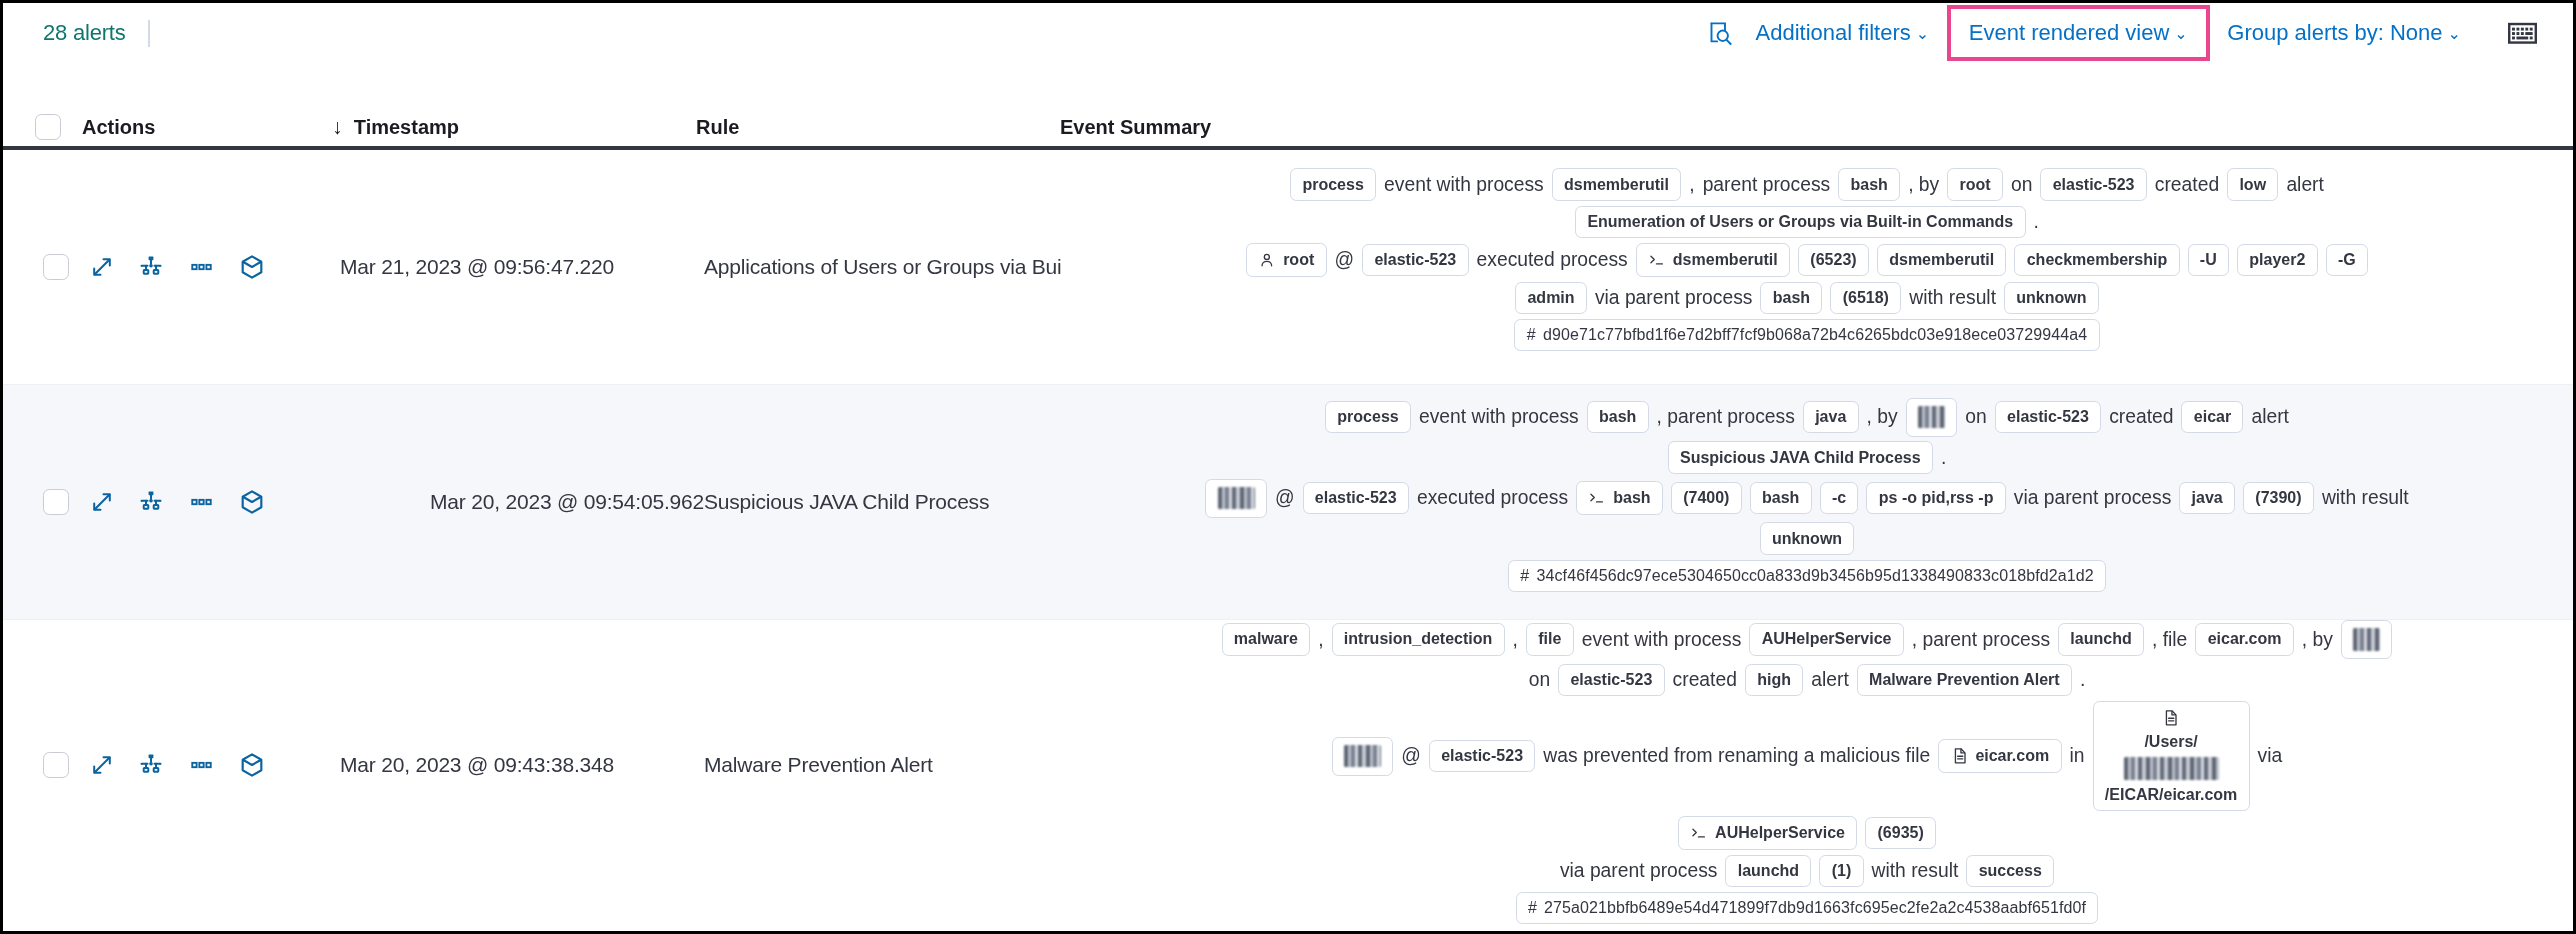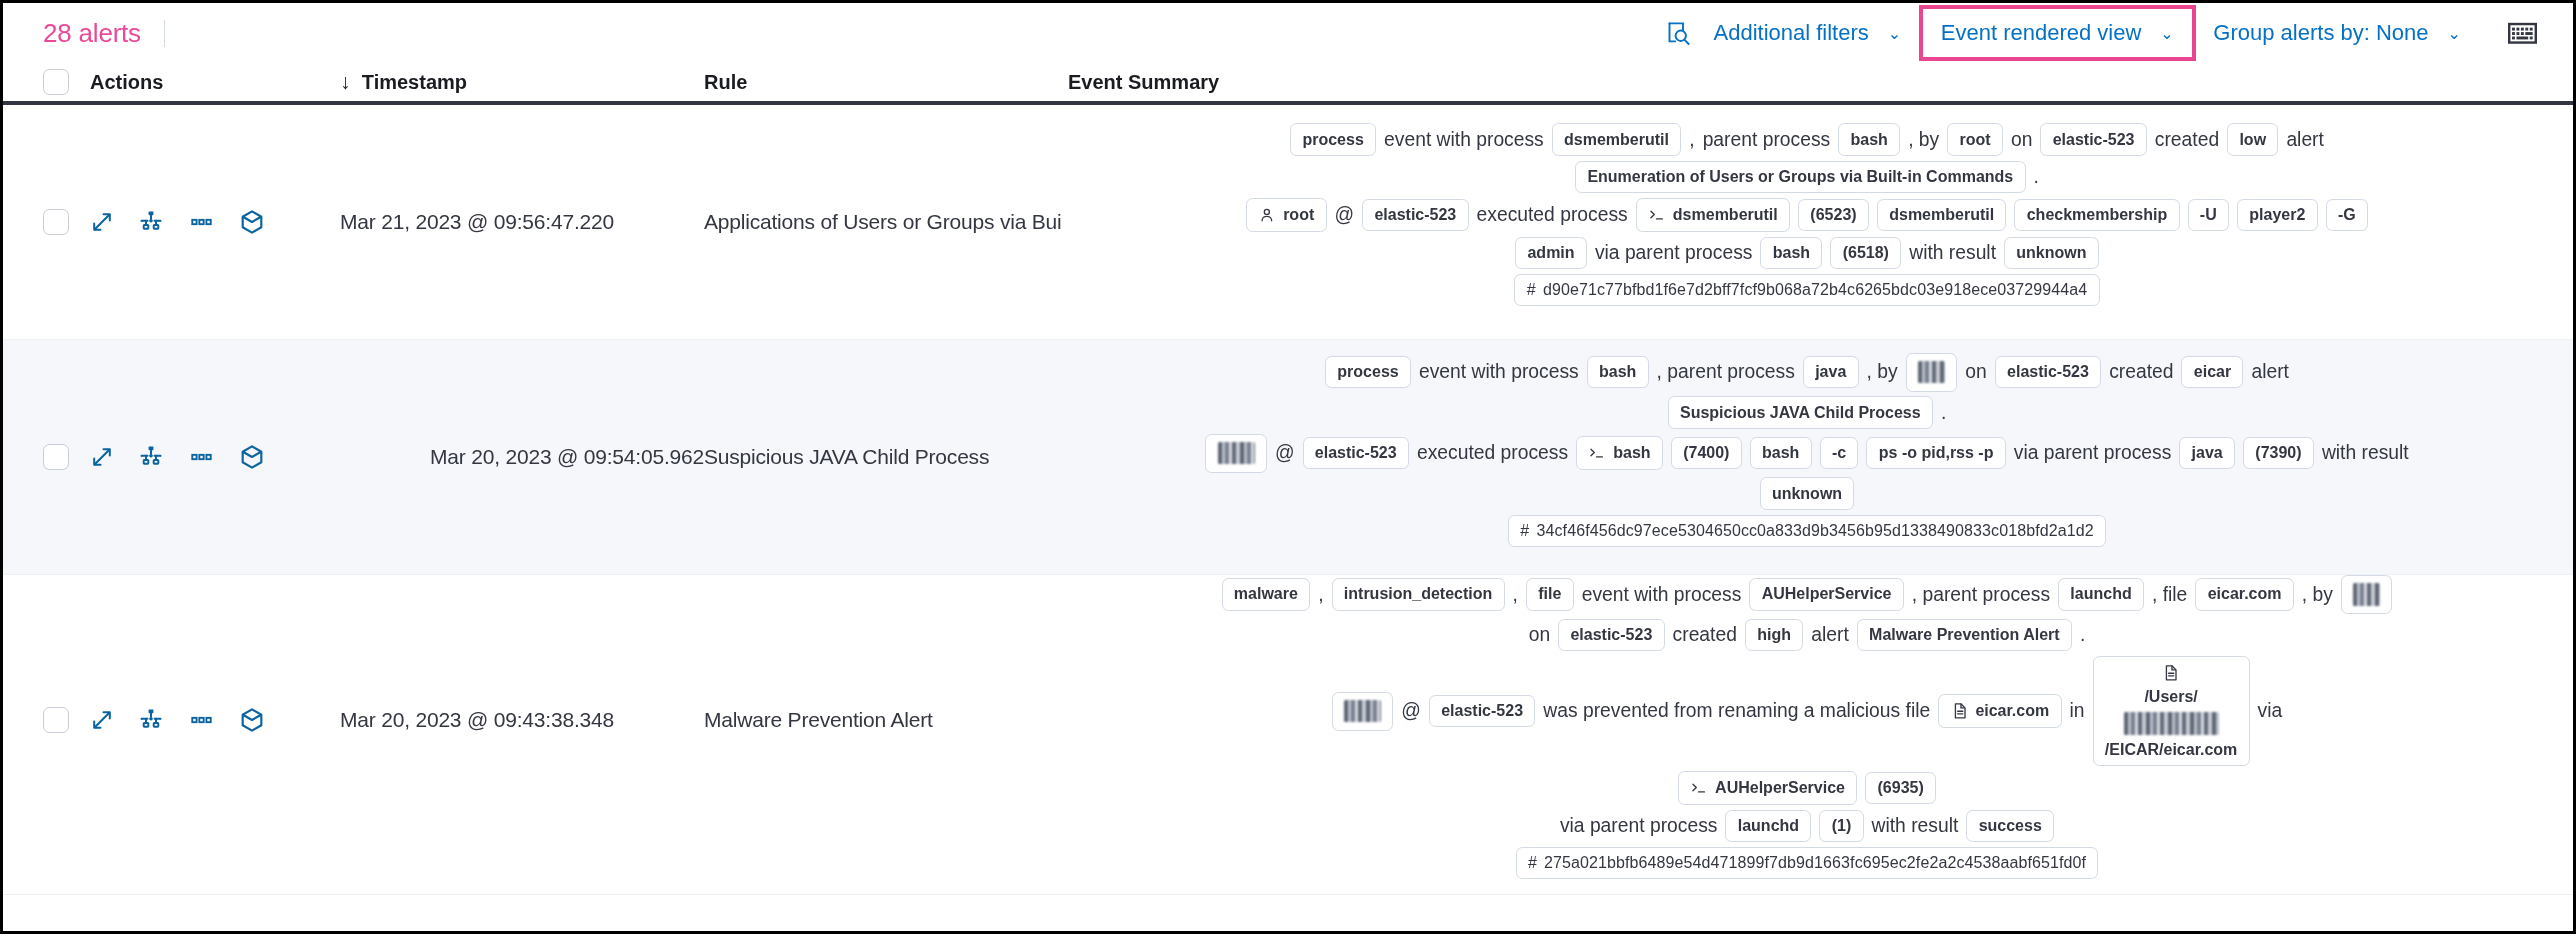--- a/index.html
+++ b/index.html
@@ -25,22 +25,22 @@
 
   
   .toolbar {
     position: relative;
     height: 60px;
     display: flex;
     align-items: center;
     padding: 0 29px 0 40px;
   }
   .alerts-count {
-    font-size: 26px;
-    color: #ec4899;
+    font-size: 22px;
+    color: #0f766e;
     letter-spacing: -0.2px;
   }
   .vdiv {
     width: 1.6px;
     height: 27px;
     background: #D3DAE6;
     margin-left: 22.6px;
   }
   .toolbar-right {
     margin-left: auto;
@@ -49,21 +49,21 @@
     gap: 0px;
   }
   .tb-icon-btn {
     display: flex; align-items: center; justify-content: center;
     width: 43px; height: 43px;
     color: #0571c6;
   }
   .tb-link {
     display: flex;
     align-items: center;
-    gap: 19px;
+    gap: 5px;
     font-size: 22px;
     color: #0571c6;
     padding: 8px 13px;
     white-space: nowrap;
   }
   .tb-link .chev { font-size: 16px; line-height: 1; position: relative; top: 0.8px; }
   .highlight-box {
     border: 4.8px solid #E9468F;
     padding: 3.2px 4.8px;
     margin: 0 4.8px;
@@ -75,25 +75,26 @@
     display: flex; align-items: center; justify-content: center;
     margin-left: 27px;
     color: #343741;
   }
 
   
   .grid-head {
     display: flex;
     align-items: center;
     height: 42px;
-    padding-left: 40px;
+    padding-left: 32px;
     font-size: 20px;
     font-weight: bold;
     color: #1a1c21;
     border-bottom: 4px solid #343741;
+    margin-top: 45px;
   }
   .col-check   { width: 47px; flex: none; }
   .col-actions { width: 250px; flex: none; }
   .col-time    { width: 364px; flex: none; }
   .col-rule    { width: 364px; flex: none; }
   .col-summary { flex: 1 1 auto; min-width: 0; }
 
   .sort-arrow { display:inline-block; margin-right: 11.3px; font-weight: normal; font-size: 21px;}
 
   .checkbox {

